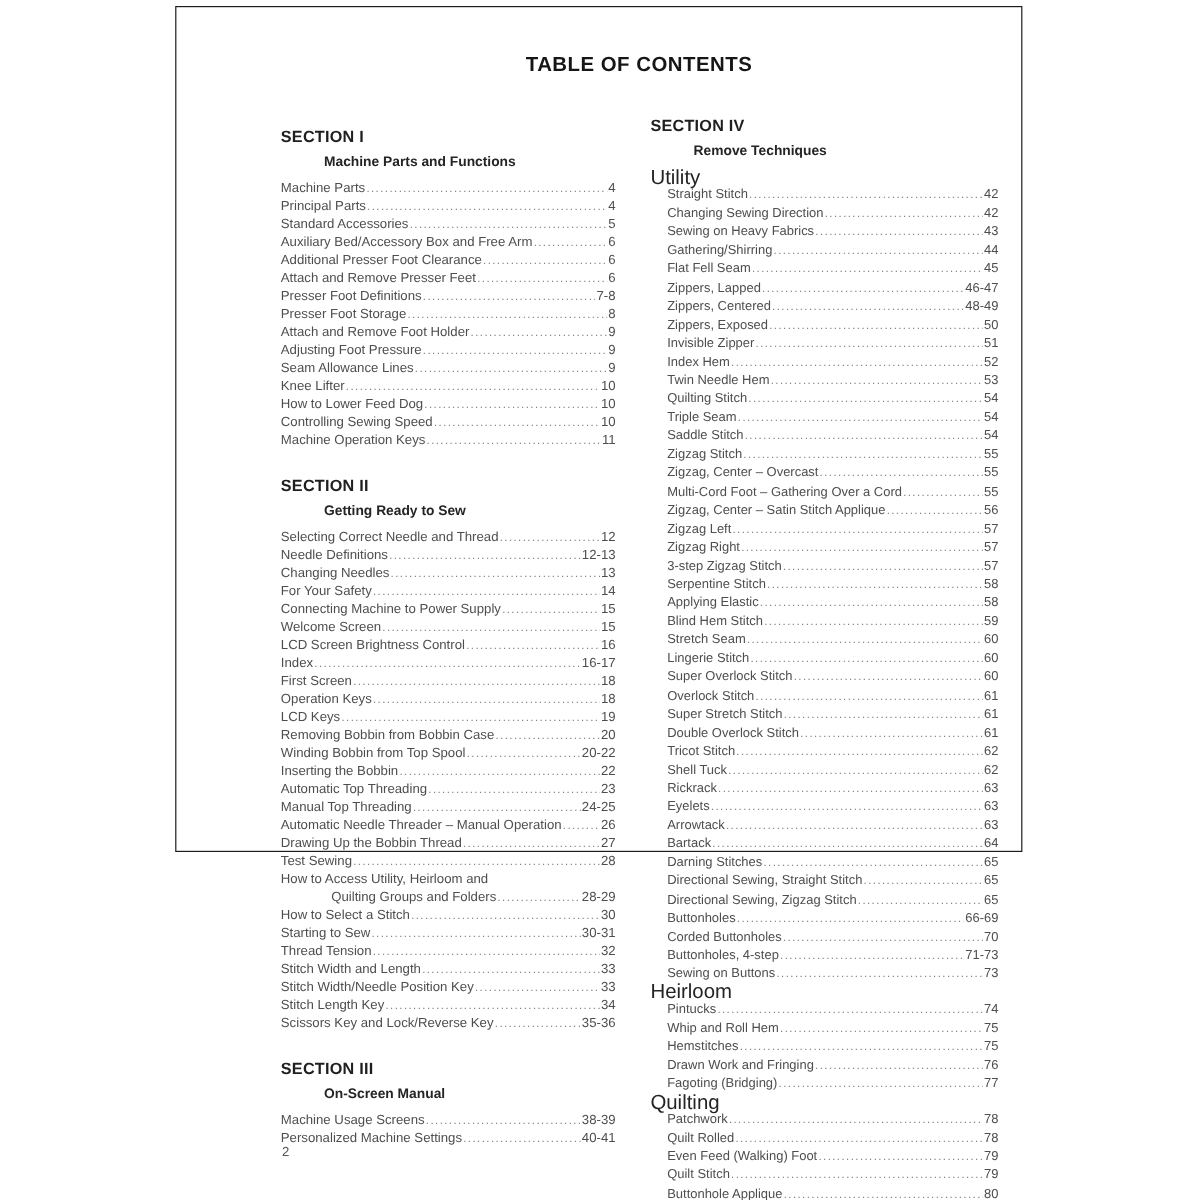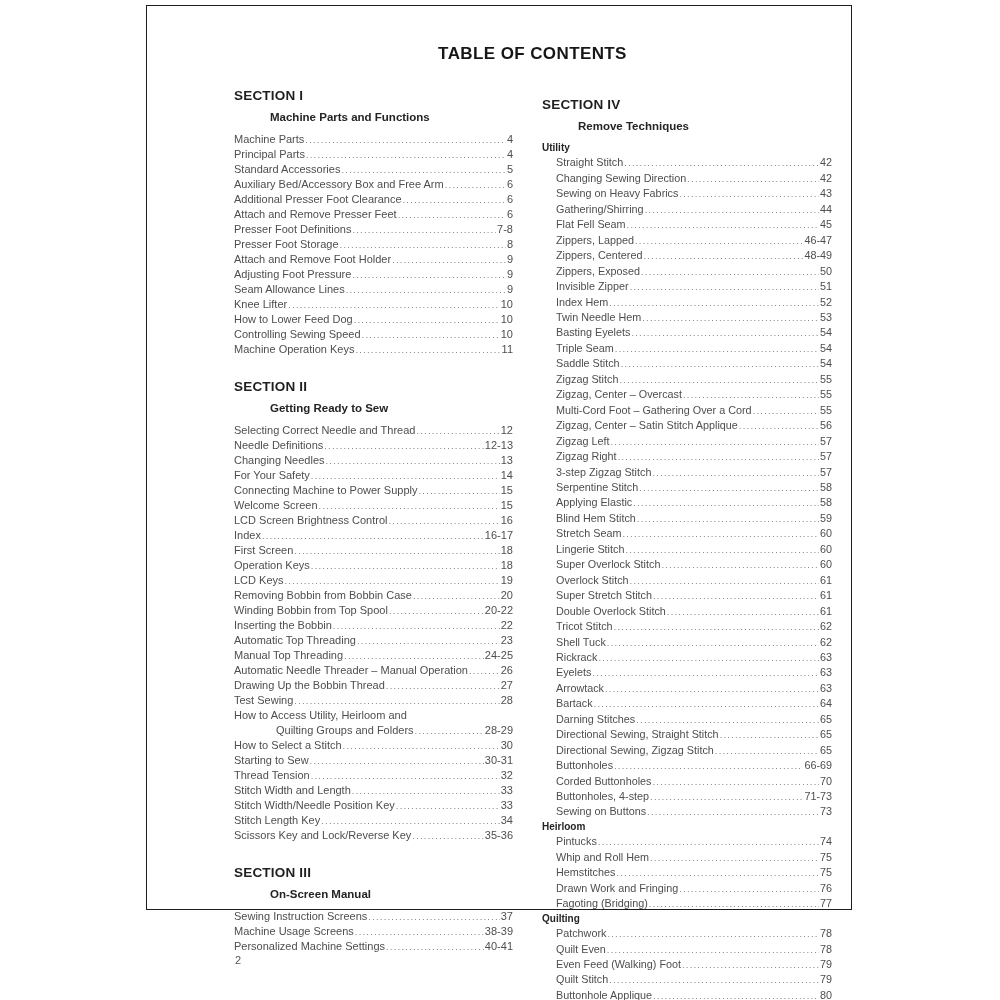--- a/index.html
+++ b/index.html
@@ -1,35 +1,35 @@
 <!DOCTYPE html>
 <html><head>
 <meta charset="utf-8">
 <style>
   * { margin:0; padding:0; box-sizing:border-box; }
   html,body { width:1000px; height:1000px; background:#ffffff;
     font-family:"Liberation Sans","DejaVu Sans",sans-serif; }
   .canvas { position:relative; width:1000px; height:1000px; background:#fff; overflow:hidden; }
 
-  .sheet { position:absolute; left:146px; top:5px; width:706px; height:905px;
+  .sheet { position:absolute; left:146px; top:5px; width:706px; height:705px;
     border:1px solid #1d1d1d; background:#fff; }
 
   .doc-title { position:absolute; top:38px; left:87px; right:20px; text-align:center;
     font-size:17px; font-weight:700; letter-spacing:0.4px; color:#161616; }
 
   .toc-col { position:absolute; }
-  .col-left  { left:87px;  top:83px; width:279px; }
+  .col-left  { left:87px;  top:101px; width:279px; }
   .col-right { left:395px; top:92px; width:290px; }
 
   .toc-section + .toc-section { margin-top:23px; }
   .sec-head { font-size:13.5px; line-height:14px; font-weight:700; color:#1f1f1f; letter-spacing:0.2px; }
   .sec-sub  { margin-top:8px; font-size:11.5px; line-height:12px; font-weight:700; color:#242424;padding-left:36px; }
   .groups   { margin-top:9px; }
 
-  .group-label { font-size:10px; font-weight:700; color:#242424; }
+  .group-label { font-size:17px; font-weight:400; color:#242424; }
   .group.labeled .entries { padding-left:14px; }
 
   .row { display:flex; align-items:baseline; font-size:11px; color:#4e4e4e; line-height:15px; }
   .col-right .row, .col-right .group-label { line-height:14.45px; }
   .col-right .row { font-size:10.8px;justify-content:space-between; }
   .row .t { white-space:nowrap; }
   .row.wrap2 .t { padding-left:42px; }
 
   .leader { flex:1 1 auto; overflow:hidden; white-space:nowrap; margin:0 1px;
     color:#7d7d7d; font-size:9.5px; letter-spacing:1.2px; }
@@ -277,25 +277,20 @@
               </div>
             </div>
           </div>
         </div>
         <div class="toc-section">
           <div class="sec-head">SECTION III</div>
           <div class="sec-sub">On-Screen Manual</div>
           <div class="groups">
             <div class="group">
               <div class="entries">
-                <div class="row">
-                  <span class="t">Sewing Instruction Screens</span>
-                  <span class="leader"></span>
-                  <span class="pg">37</span>
-                </div>
                 <div class="row">
                   <span class="t">Machine Usage Screens</span>
                   <span class="leader"></span>
                   <span class="pg">38-39</span>
                 </div>
                 <div class="row">
                   <span class="t">Personalized Machine Settings</span>
                   <span class="leader"></span>
                   <span class="pg">40-41</span>
                 </div>
@@ -361,21 +356,21 @@
                   <span class="t">Index Hem</span>
                   <span class="leader"></span>
                   <span class="pg">52</span>
                 </div>
                 <div class="row">
                   <span class="t">Twin Needle Hem</span>
                   <span class="leader"></span>
                   <span class="pg">53</span>
                 </div>
                 <div class="row">
-                  <span class="t">Basting Eyelets</span>
+                  <span class="t">Quilting Stitch</span>
                   <span class="leader"></span>
                   <span class="pg">54</span>
                 </div>
                 <div class="row">
                   <span class="t">Triple Seam</span>
                   <span class="leader"></span>
                   <span class="pg">54</span>
                 </div>
                 <div class="row">
                   <span class="t">Saddle Stitch</span>
@@ -561,21 +556,21 @@
             </div>
             <div class="group labeled">
               <div class="group-label">Quilting</div>
               <div class="entries">
                 <div class="row">
                   <span class="t">Patchwork</span>
                   <span class="leader"></span>
                   <span class="pg">78</span>
                 </div>
                 <div class="row">
-                  <span class="t">Quilt Even</span>
+                  <span class="t">Quilt Rolled</span>
                   <span class="leader"></span>
                   <span class="pg">78</span>
                 </div>
                 <div class="row">
                   <span class="t">Even Feed (Walking) Foot</span>
                   <span class="leader"></span>
                   <span class="pg">79</span>
                 </div>
                 <div class="row">
                   <span class="t">Quilt Stitch</span>

